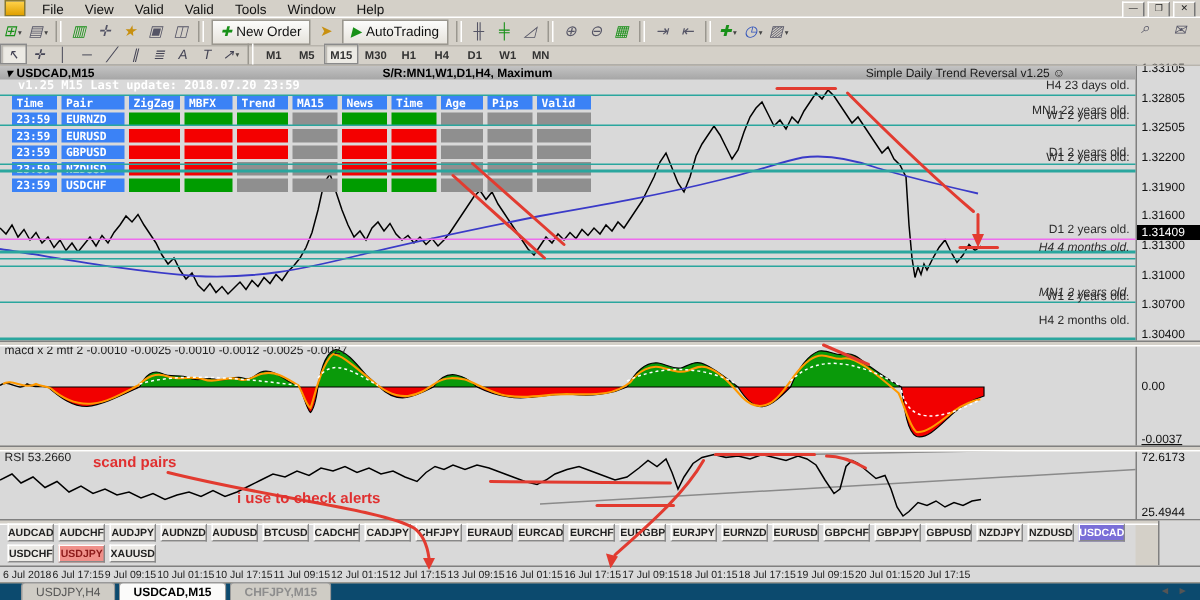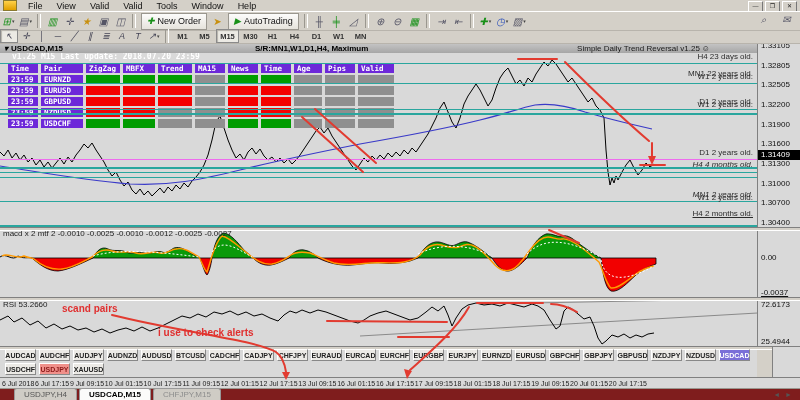--- a/index.html
+++ b/index.html
@@ -36,59 +36,59 @@
   .hl5{top:167px;height:2px;} .hl6{top:172px;} .hl7{top:177px;} .hl8{top:201px;} .hl9{top:225px;height:2px;}
   .mgline{position:absolute;left:0;top:159px;width:757px;height:1px;background:#ee6cee;z-index:4;}
   .divider{position:absolute;left:0;width:800px;height:2px;background:#d4d0c8;border-top:1px solid #808080;border-bottom:1px solid #fff;z-index:5;}
   #div1{top:227px;} #div2{top:297px;} #div3{top:346px;}
   
   #update{position:absolute;left:12px;top:52px;font:bold 8px "DejaVu Sans Mono",monospace;color:#fff;z-index:3;}
   #sigtable{position:absolute;left:8px;top:64px;display:grid;z-index:3;
     grid-template-columns:30px 42px 34px 32px 34px 30px 30px 30px 28px 30px 36px;
     grid-auto-rows:9px;gap:2px 3px;}
   .tcell{font:bold 7.5px "DejaVu Sans Mono",monospace;display:flex;align-items:center;}
-  .hd,.lbl{background:#6d28d9;color:#fff;padding-left:3px;}
+  .hd,.lbl{background:#3b82f6;color:#fff;padding-left:3px;}
   .box{background:#8f8f8f;}
   .box.green{background:#009c00;} .box.red{background:#f40000;} .box.gray{background:#8f8f8f;}
   .trow,.cells,.contents{display:contents;}
   
   #pscale{position:absolute;left:761px;top:41px;height:186px;display:flex;flex-direction:column;justify-content:space-between;font-size:8px;color:#111;z-index:4;}
   #curprice{position:absolute;left:758px;top:150px;width:42px;height:10px;background:#000;color:#fff;font-size:8px;line-height:10px;padding-left:3px;z-index:5;box-sizing:border-box;}
   .scl{position:absolute;left:761px;font-size:8px;color:#111;z-index:4;}
   #ms0{top:218px;margin-left:48px;} #ms1{top:253px;} #ms2{top:288px;text-decoration:underline;}
   #rs0{top:300px;} #rs1{top:337px;}
   #ss0{top:348px;left:776px;} #ss1{top:366px;left:776px;}
   
   #srhost{position:absolute;inset:0;z-index:5;pointer-events:none;}
   .srl{position:absolute;right:47px;font-size:8px;color:#2b2b2b;white-space:nowrap;text-align:right;}
   .srl:nth-child(1){top:52px;} .srl:nth-child(2){top:69px;} .srl:nth-child(3){top:72px;}
   .srl:nth-child(4){top:97px;} .srl:nth-child(5){top:100px;} .srl:nth-child(6){top:148px;}
   .srl:nth-child(7){top:160px;font-style:italic;} .srl:nth-child(8){top:190px;font-style:italic;} .srl:nth-child(9){top:193px;}
-  .srl:nth-child(10){top:209px;text-decoration:underline;}
+  .srl:nth-child(10){top:209px;}
   
   #macdlabel{position:absolute;left:3px;top:229px;font-size:8px;color:#222;z-index:3;}
   #rsilabel{position:absolute;left:3px;top:300px;font-size:8px;color:#222;z-index:3;}
   
   .redtxt{position:absolute;color:#e03030;font-weight:bold;font-size:10px;z-index:31;}
   #ann1{left:62px;top:303px;} #ann2{left:158px;top:327px;}
   
   .symrow{position:absolute;left:5px;display:flex;gap:3px;z-index:6;}
   #symrow1{top:349px;} #symrow2{top:363px;}
   .sym{box-sizing:border-box;width:31px;height:12px;background:#eceae6;border:1px solid;border-color:#fff #888 #888 #fff;
     font-size:7px;font-weight:bold;color:#222;display:flex;align-items:center;justify-content:center;white-space:nowrap;}
   .sym.active{background:#7a6fd8;color:#fff;border-color:#a59cе8 #4a40a8 #4a40a8 #a59ce8;}
   .sym.hot{background:#f0908a;color:#8c1a1a;}
   
   #taxis{position:absolute;left:0;top:377px;width:800px;height:11px;background:#d9d9d9;border-top:1px solid #808080;z-index:7;}
   #tlabels{position:absolute;left:2px;top:2px;width:645px;display:flex;justify-content:space-between;font-size:7px;color:#222;}
   
-  #tabbar{position:absolute;left:0;top:388px;width:800px;height:12px;background:#7f1d1d;border-top:1px solid #9a978f;display:flex;align-items:flex-end;padding-left:14px;box-sizing:border-box;z-index:7;}
+  #tabbar{position:absolute;left:0;top:388px;width:800px;height:12px;background:#0c4a6e;border-top:1px solid #9a978f;display:flex;align-items:flex-end;padding-left:14px;box-sizing:border-box;z-index:7;}
   .tab{padding:0 9px;height:11px;line-height:11px;font-size:8px;color:#555;background:#cfccc5;border:1px solid #999;border-bottom:none;border-radius:3px 3px 0 0;margin-right:2px;}
   .tab.active{background:#fbfbfa;color:#000;font-weight:bold;}
-  .tab.dim{color:#8d8d8d;}
+  .tab.dim{color:#8d8d8d;font-weight:bold;}
   #tabscroll{position:absolute;right:8px;top:391px;display:flex;gap:5px;font-size:7px;color:#555;z-index:8;}
   
   #svg1{position:absolute;left:0;top:0;z-index:2;pointer-events:none;}
   #svg2{position:absolute;left:0;top:0;z-index:30;pointer-events:none;}
 </style>
 </head>
 <body>
 
 <div id="menubar">
   <span id="appicon"></span>

